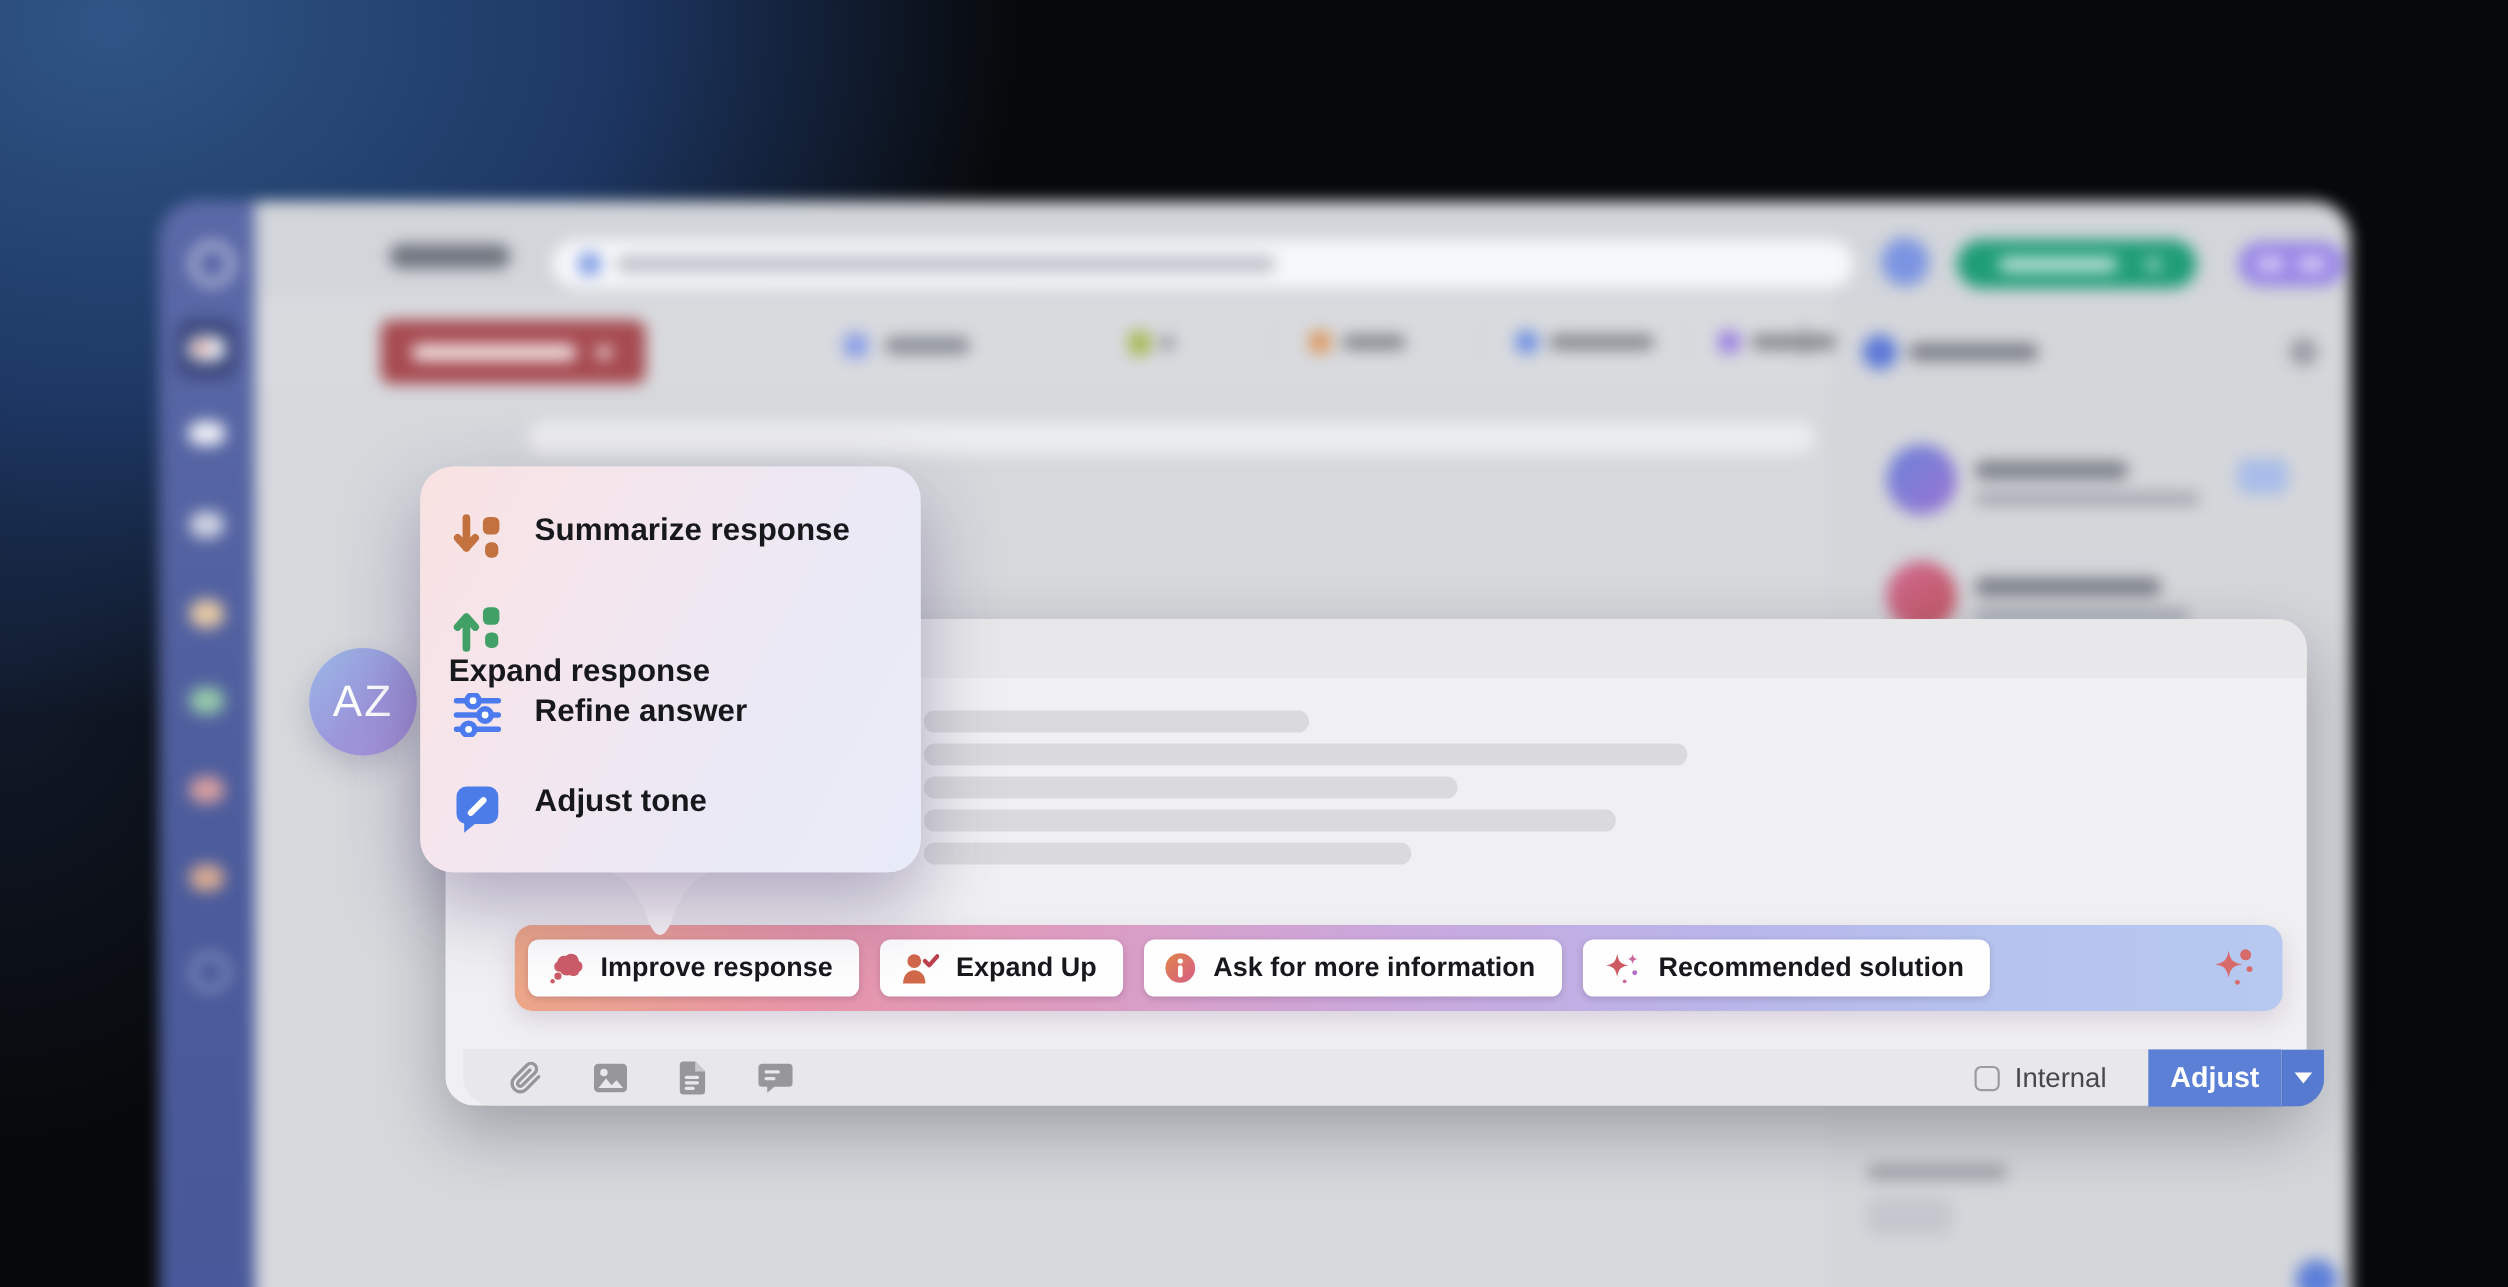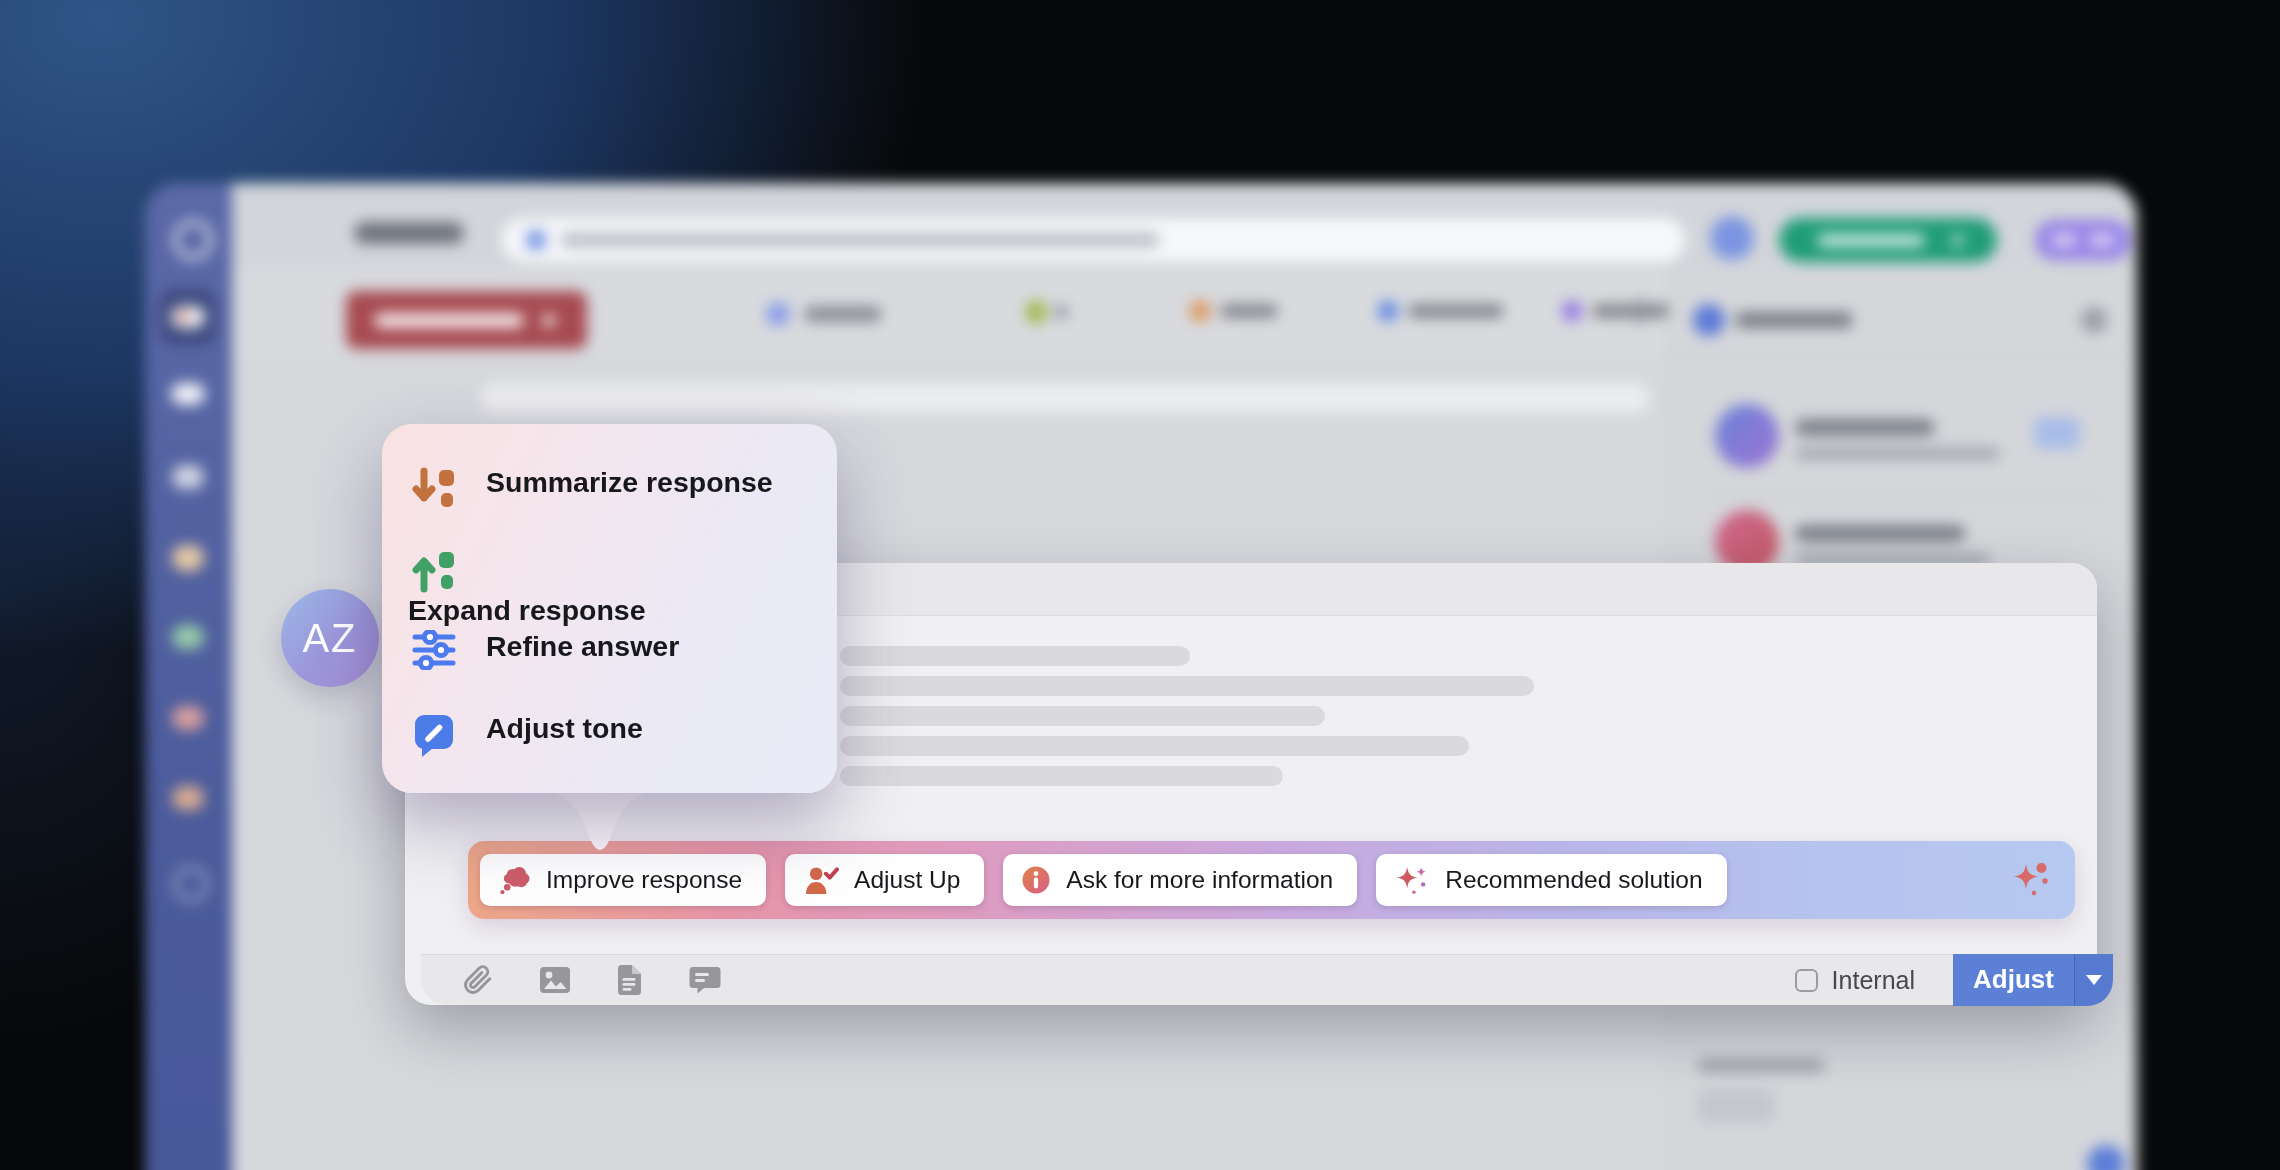--- a/index.html
+++ b/index.html
@@ -38,21 +38,21 @@
   .panel{left:405px;top:563px;width:1692px;height:442px;border-radius:26px;background:#f0f0f2;
          box-shadow:0 24px 60px rgba(12,14,30,.28);}
   .panel-head{left:0;top:0;width:100%;height:52px;background:#e8e8ea;border-bottom:1px solid #dddde1;border-radius:26px 26px 0 0;}
   .skel{background:#dadadc;border-radius:10px;height:20px;}
   .chips-bar{left:63px;top:278px;width:1607px;height:78px;border-radius:16px;
     background:linear-gradient(90deg,#eca687 0%,#e795a8 16%,#dc9cc2 32%,#c9a8dd 50%,#b9b5e9 68%,#b5c3ee 84%,#b7c9f0 100%);
     box-shadow:0 8px 22px rgba(130,95,150,.22);
     display:flex;align-items:center;gap:19px;padding-left:12px;box-sizing:border-box;}
   .chip{height:52px;background:#fefefe;border-radius:10px;display:flex;align-items:center;
         padding:0 24px 0 18px;gap:15px;box-shadow:0 2px 6px rgba(60,30,60,.18);
-        font-size:24.5px;font-weight:400;color:#17181c;white-space:nowrap;cursor:default;}
+        font-size:24.5px;font-weight:700;color:#17181c;white-space:nowrap;cursor:default;}
   .ai-trigger{right:22px;top:17px;width:44px;height:44px;display:flex;align-items:center;justify-content:center;}
   .panel-foot{left:16px;bottom:0;width:100%;height:51px;background:#e8e8ea;border-top:1px solid #dddde1;
       border-radius:0 0 26px 26px;display:flex;align-items:center;box-sizing:border-box;padding-left:42px;}
   .foot-icons{display:flex;align-items:center;gap:46px;}
   .checkbox{width:23px;height:23px;border:2.5px solid #9b9ca2;border-radius:6px;background:transparent;box-sizing:border-box;}
   .internal-lb{font-size:25px;color:#47484d;margin:0 38px 0 14px;}
   .reply{height:51px;display:flex;align-items:stretch;margin-top:-1px;height:52px;}
   .reply-main{width:121px;background:#5b80d6;color:#fff;font-size:26px;font-weight:600;
       display:flex;align-items:center;justify-content:center;}
   .reply-caret{width:38px;background:#567ad0;border-left:1px solid rgba(25,45,110,.25);
@@ -204,21 +204,21 @@
           </g>
         </svg>
         <span>Improve response</span>
       </div>
       <div class="chip">
         <svg width="36" height="31" viewBox="0 0 36 32">
           <circle cx="13" cy="9" r="6.5" fill="#d2684a"></circle>
           <path d="M2.5 30c0-8 4.7-12.5 10.5-12.5S23.5 22 23.5 30z" fill="#d2684a"></path>
           <path d="M23 9l4 4 7.5-8.5" fill="none" stroke="#bf4150" stroke-width="4" stroke-linecap="round" stroke-linejoin="round"></path>
         </svg>
-        <span>Adjust Up</span>
+        <span>Expand Up</span>
       </div>
       <div class="chip">
         <svg width="30" height="30" viewBox="0 0 30 30">
           <defs>
               <linearGradient id="gi" x1="0" y1="0" x2="1" y2="1">
             <stop offset="0" stop-color="#df8348"></stop>
                 <stop offset="1" stop-color="#d75f86"></stop>
           </linearGradient>
             </defs>
           <circle cx="15" cy="15" r="13.5" fill="url(#gi)"></circle>

